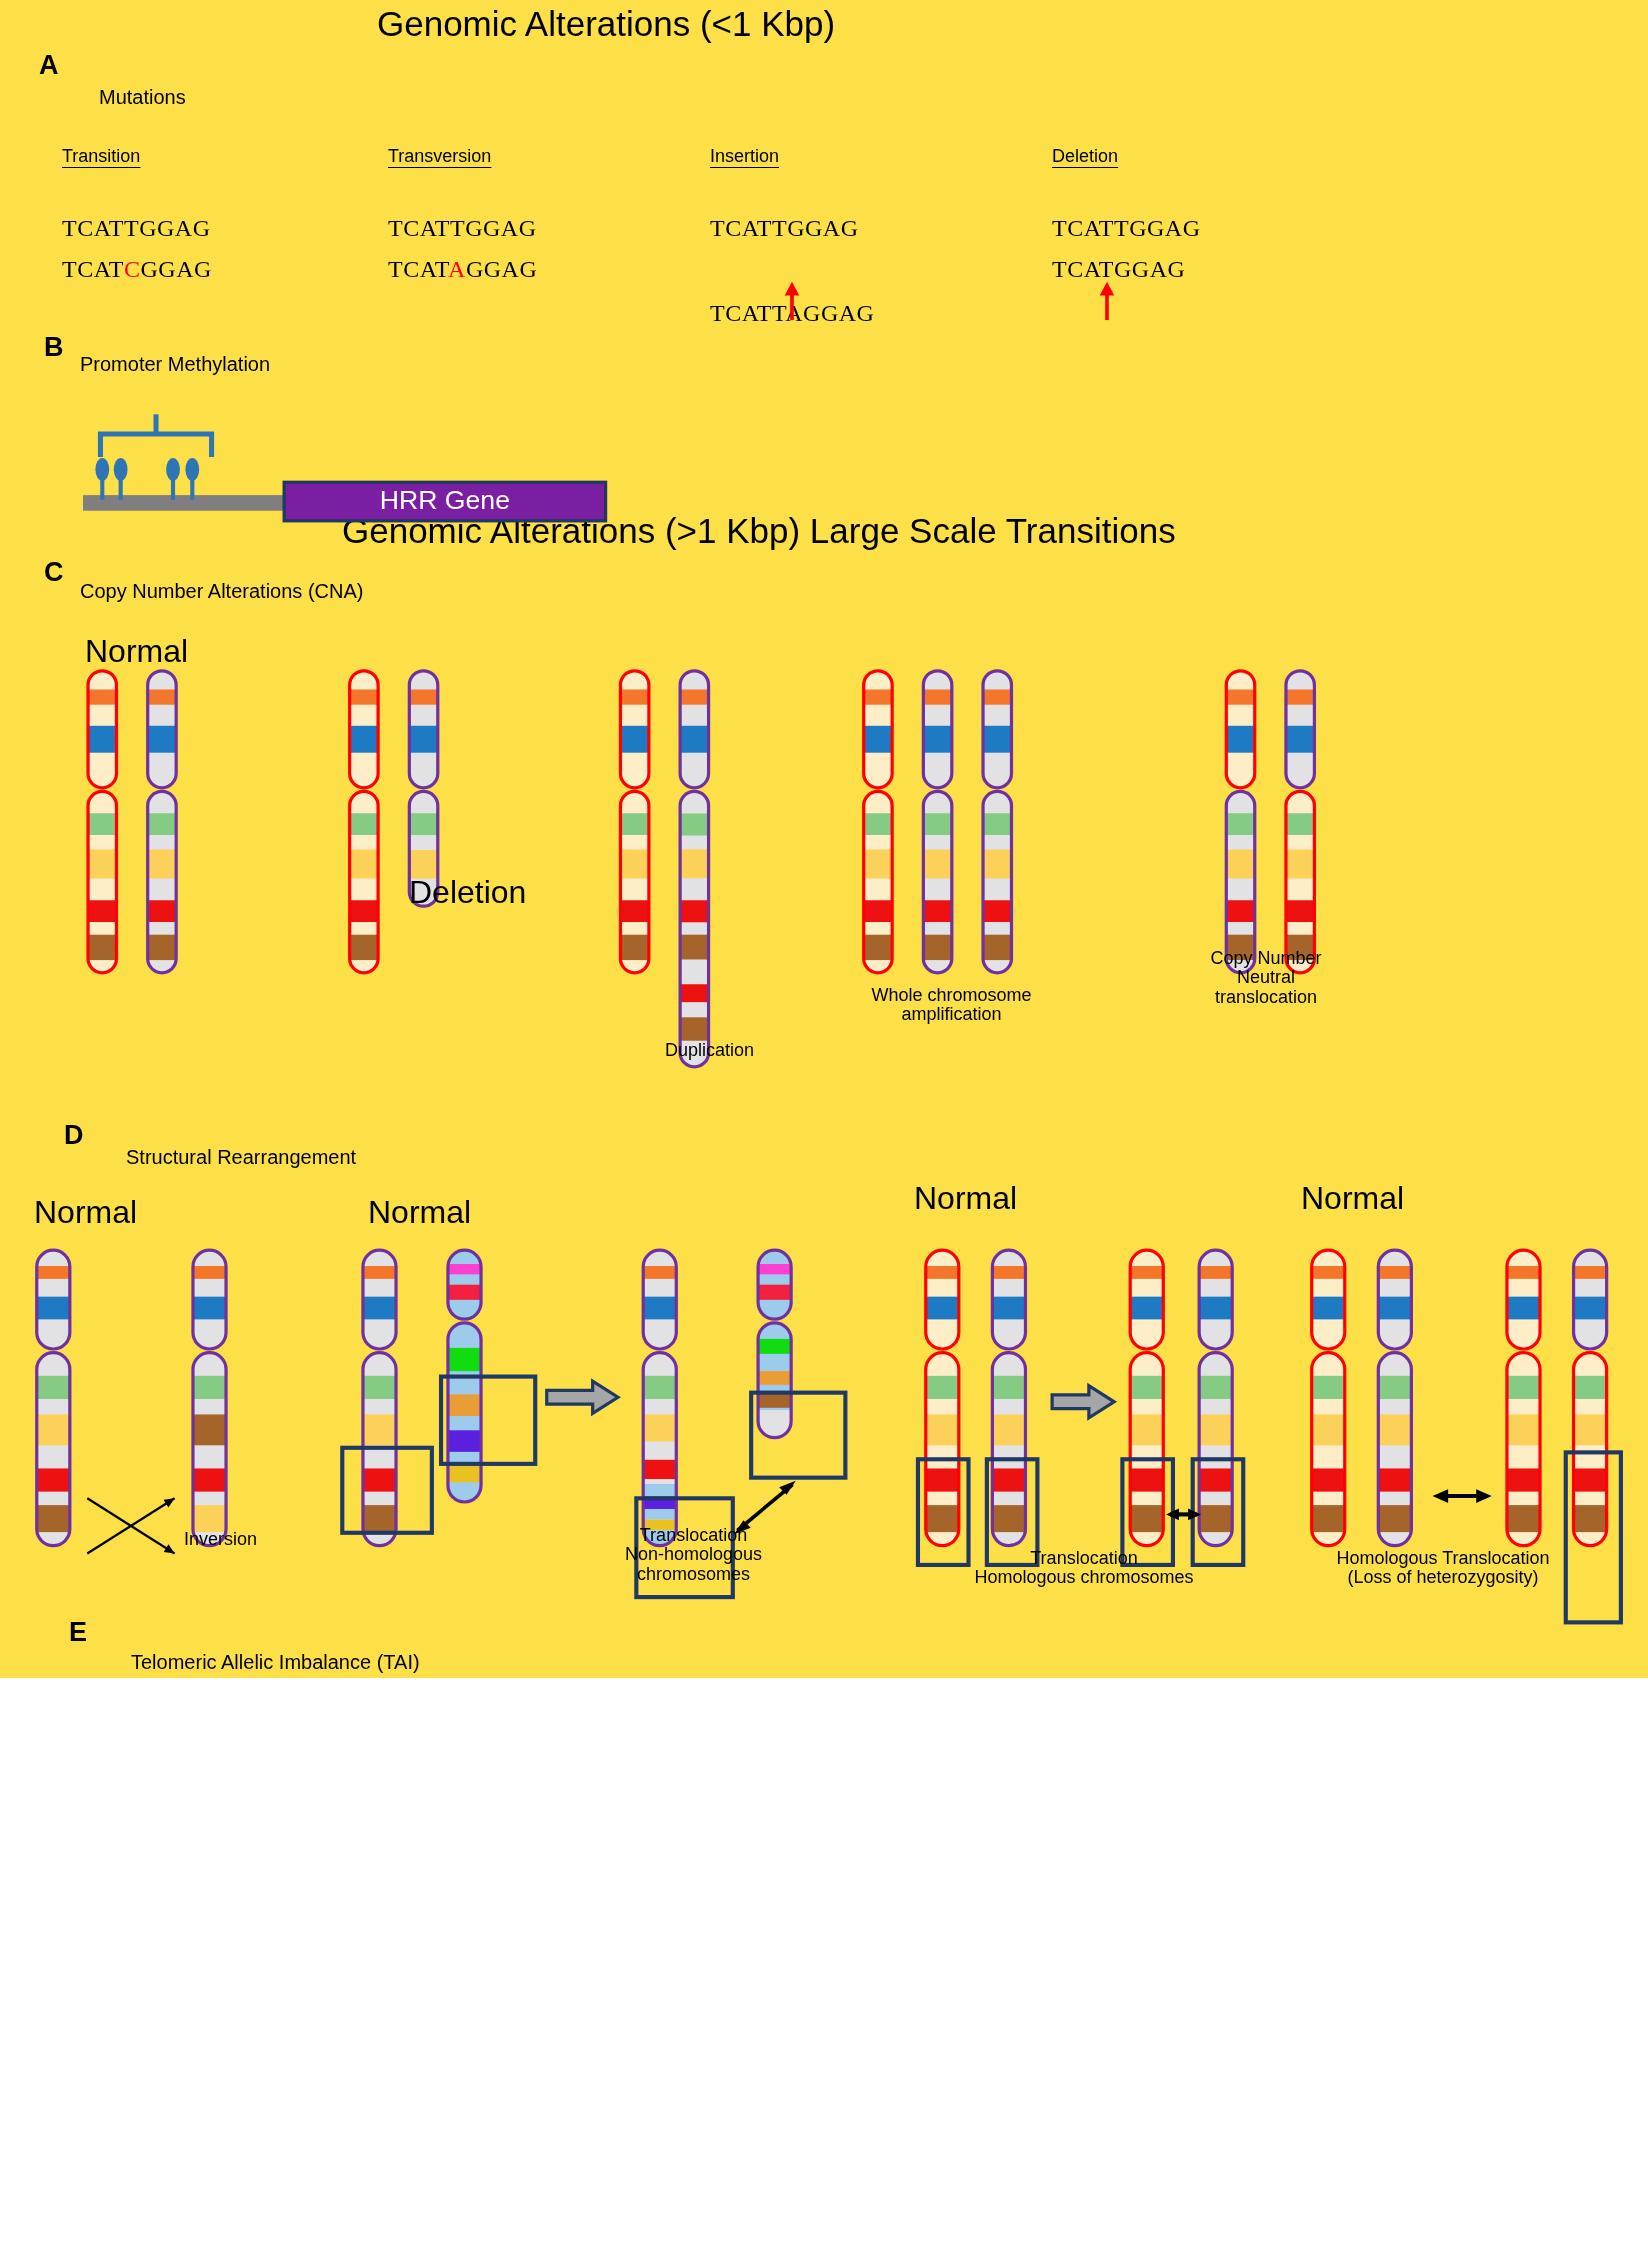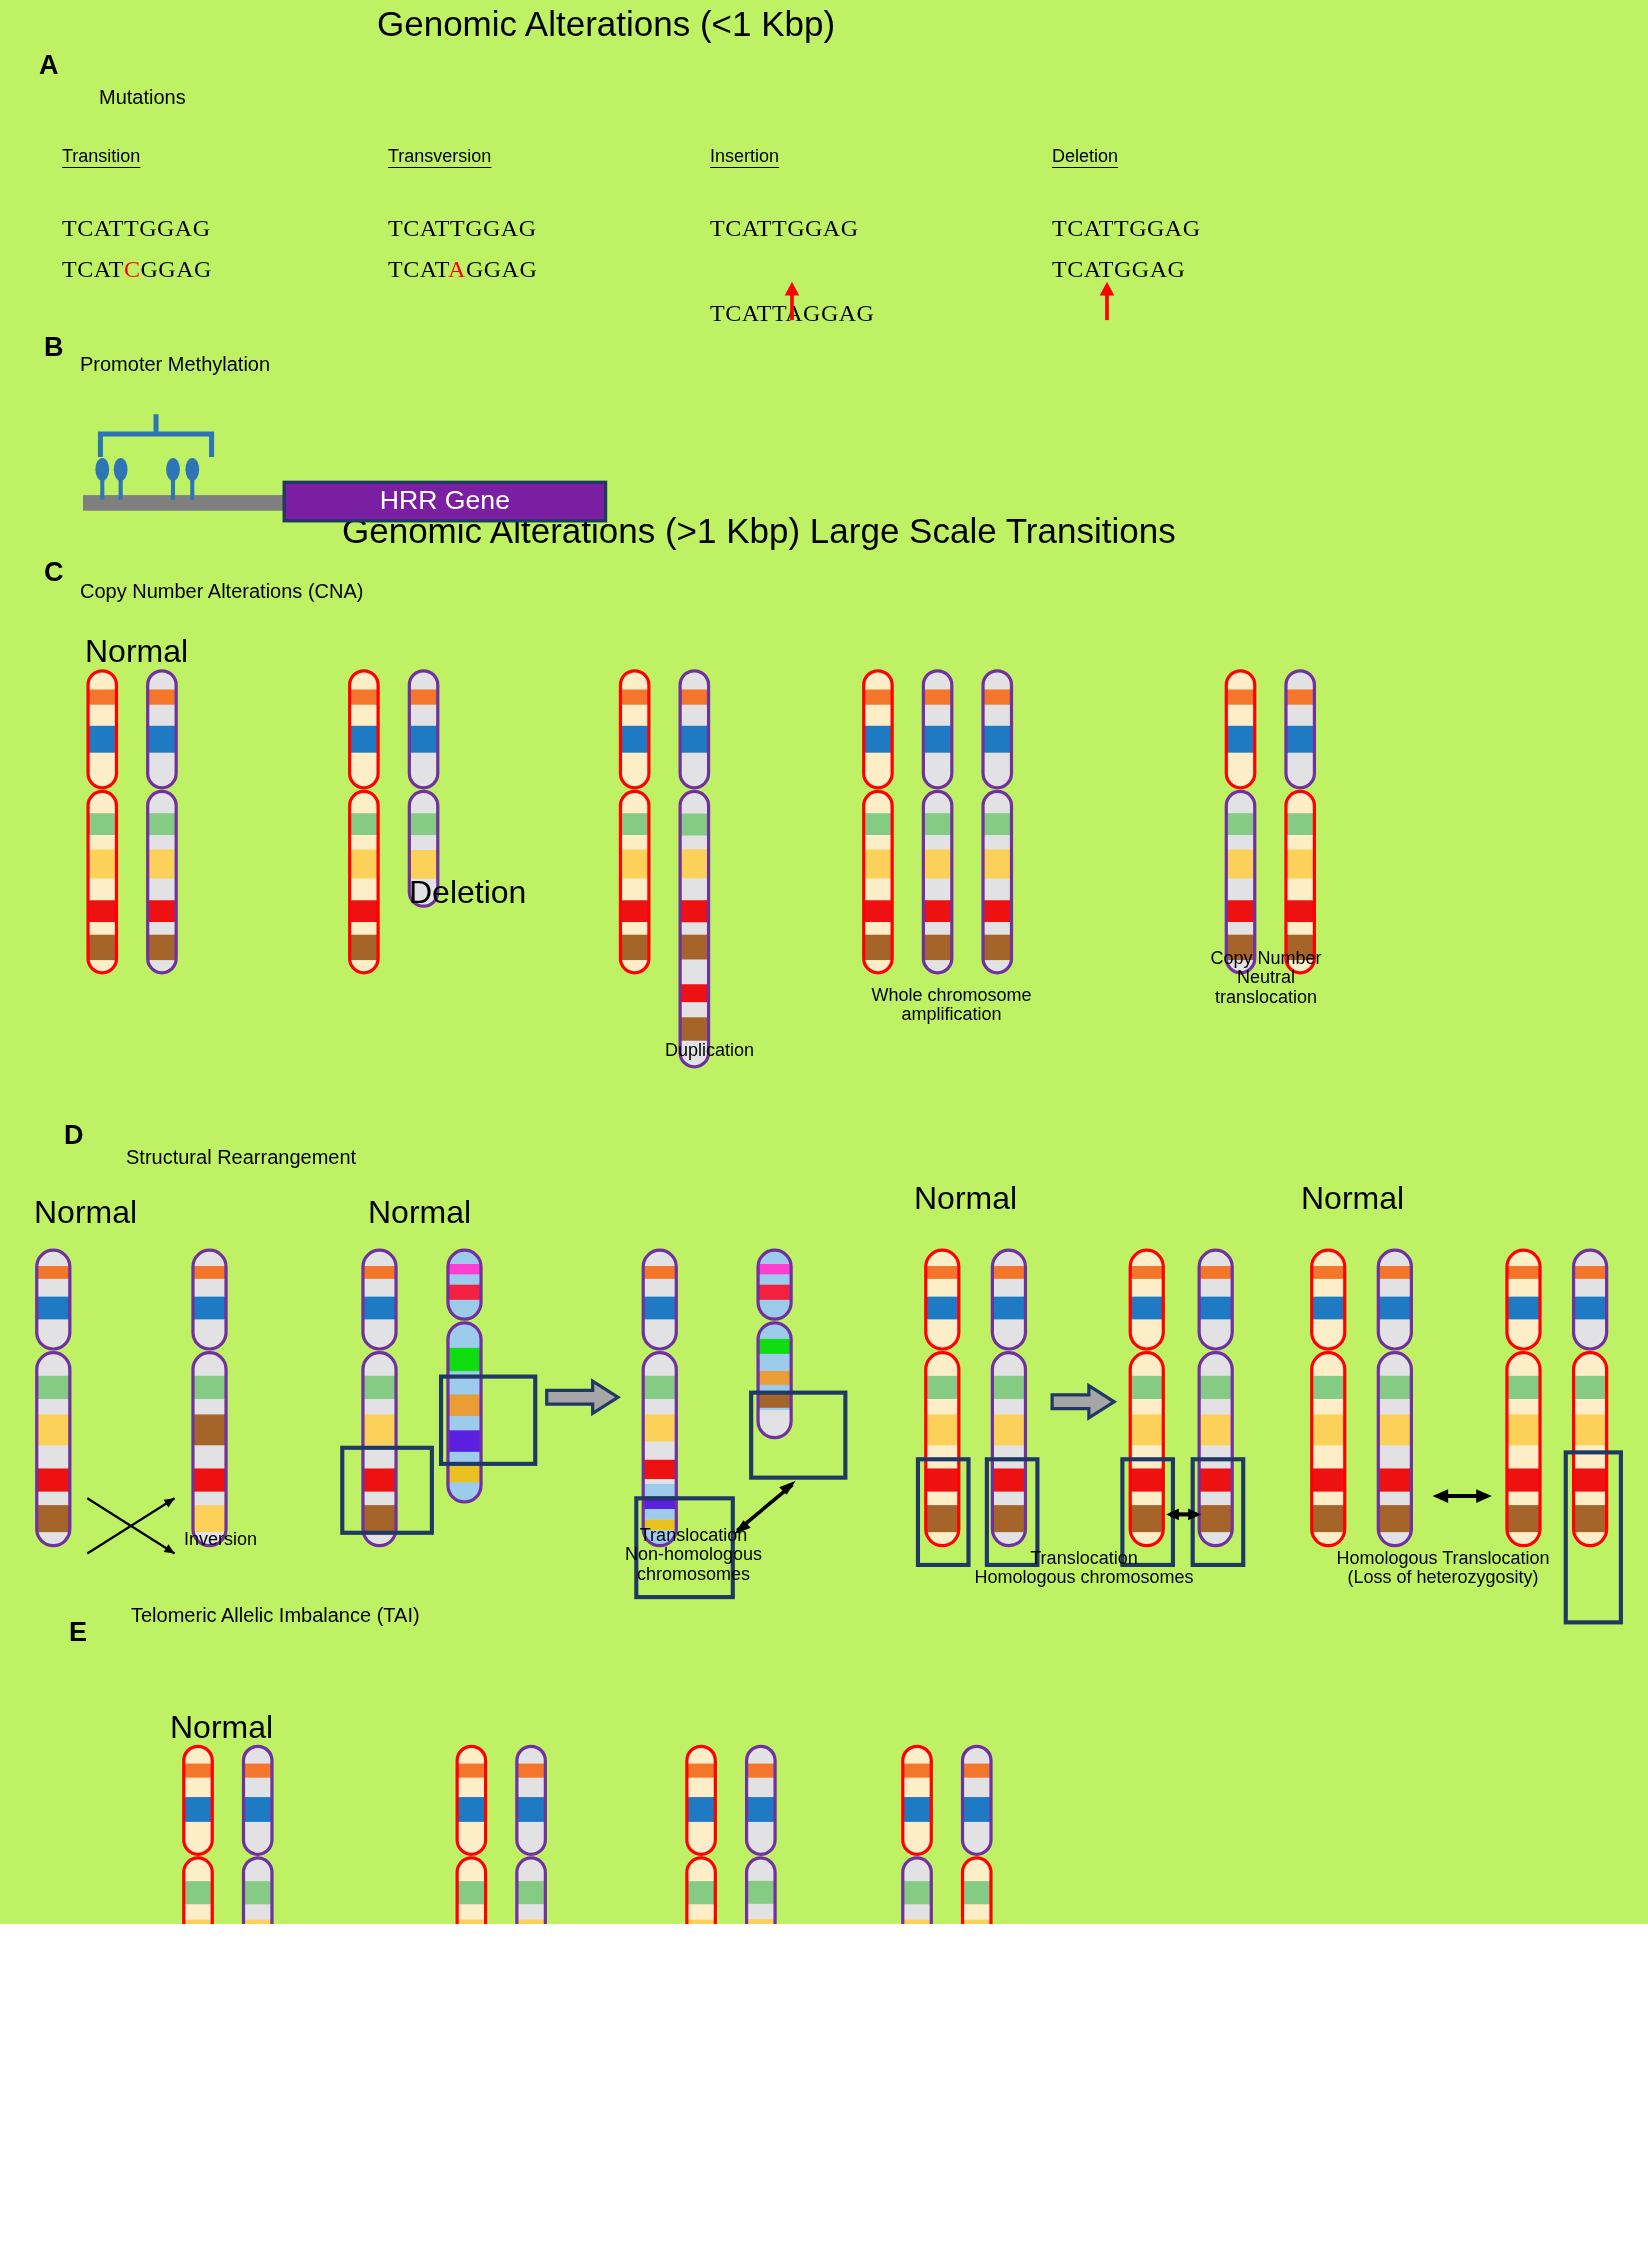--- a/index.html
+++ b/index.html
@@ -1,17 +1,17 @@
 <!DOCTYPE html>
 <html style="font-size:7.4px"><head>
 <meta charset="utf-8">
 <style>
   html,body{margin:0;padding:0;background:#fff;}
   body{font-family:"Liberation Sans", sans-serif;}
-  #page{position:relative;width:1648px;height:1924px;background:#bef264;overflow:hidden;}
+  #page{position:relative;width:1648px;height:1678px;background:#fde047;overflow:hidden;}
   .txt{position:absolute;color:#000;white-space:nowrap;line-height:1.08;}
   .panel-letter{font-weight:bold;font-size:27px;}
   .title{font-size:35px;}
   .heading{font-size:20px;}
   .seqlbl{font-size:18px;text-decoration:underline;text-underline-offset:4.6px;}
   .seq{font-family:"Liberation Serif", serif;font-size:24px;letter-spacing:0.5px;}
   .seq .mut{color:#ff0000;}
   .cap{font-size:32px;}
   .capc{font-size:18px;text-align:center;white-space:normal;}
   svg{position:absolute;overflow:visible;}
@@ -762,21 +762,21 @@
   <div class="txt capc" style="left:914px;top:1549px;width:340px;">
       <div>Translocation</div>
       <div>Homologous chromosomes</div>
     </div>
   <div class="txt capc" style="left:1241px;top:1549px;width:404px;">
       <div>Homologous Translocation</div>
       <div>(Loss of heterozygosity)</div>
     </div>
 
   <div class="txt panel-letter" style="left:69px;top:1618px;">E</div>
-  <div class="txt heading" style="left:131px;top:1605px;text-align:right;">Telomeric Allelic Imbalance (TAI)</div>
+  <div class="txt heading" style="left:131px;top:1652px;text-align:right;">Telomeric Allelic Imbalance (TAI)</div>
   <div class="txt cap" style="left:170px;top:1710px;">Normal</div>
 
   <svg id="panelE" style="left:0px;top:1737px;width:1648px;height:513px;" viewBox="0 0 3587 1116">
       <defs>
         <clipPath id="clip50">
           <rect x="400" y="20" width="62" height="235" rx="31" ry="31"></rect>
         </clipPath>
       </defs>
       <g clip-path="url(#clip50)">
         <rect x="400" y="20" width="62" height="235" fill="#fdeec8"></rect>

